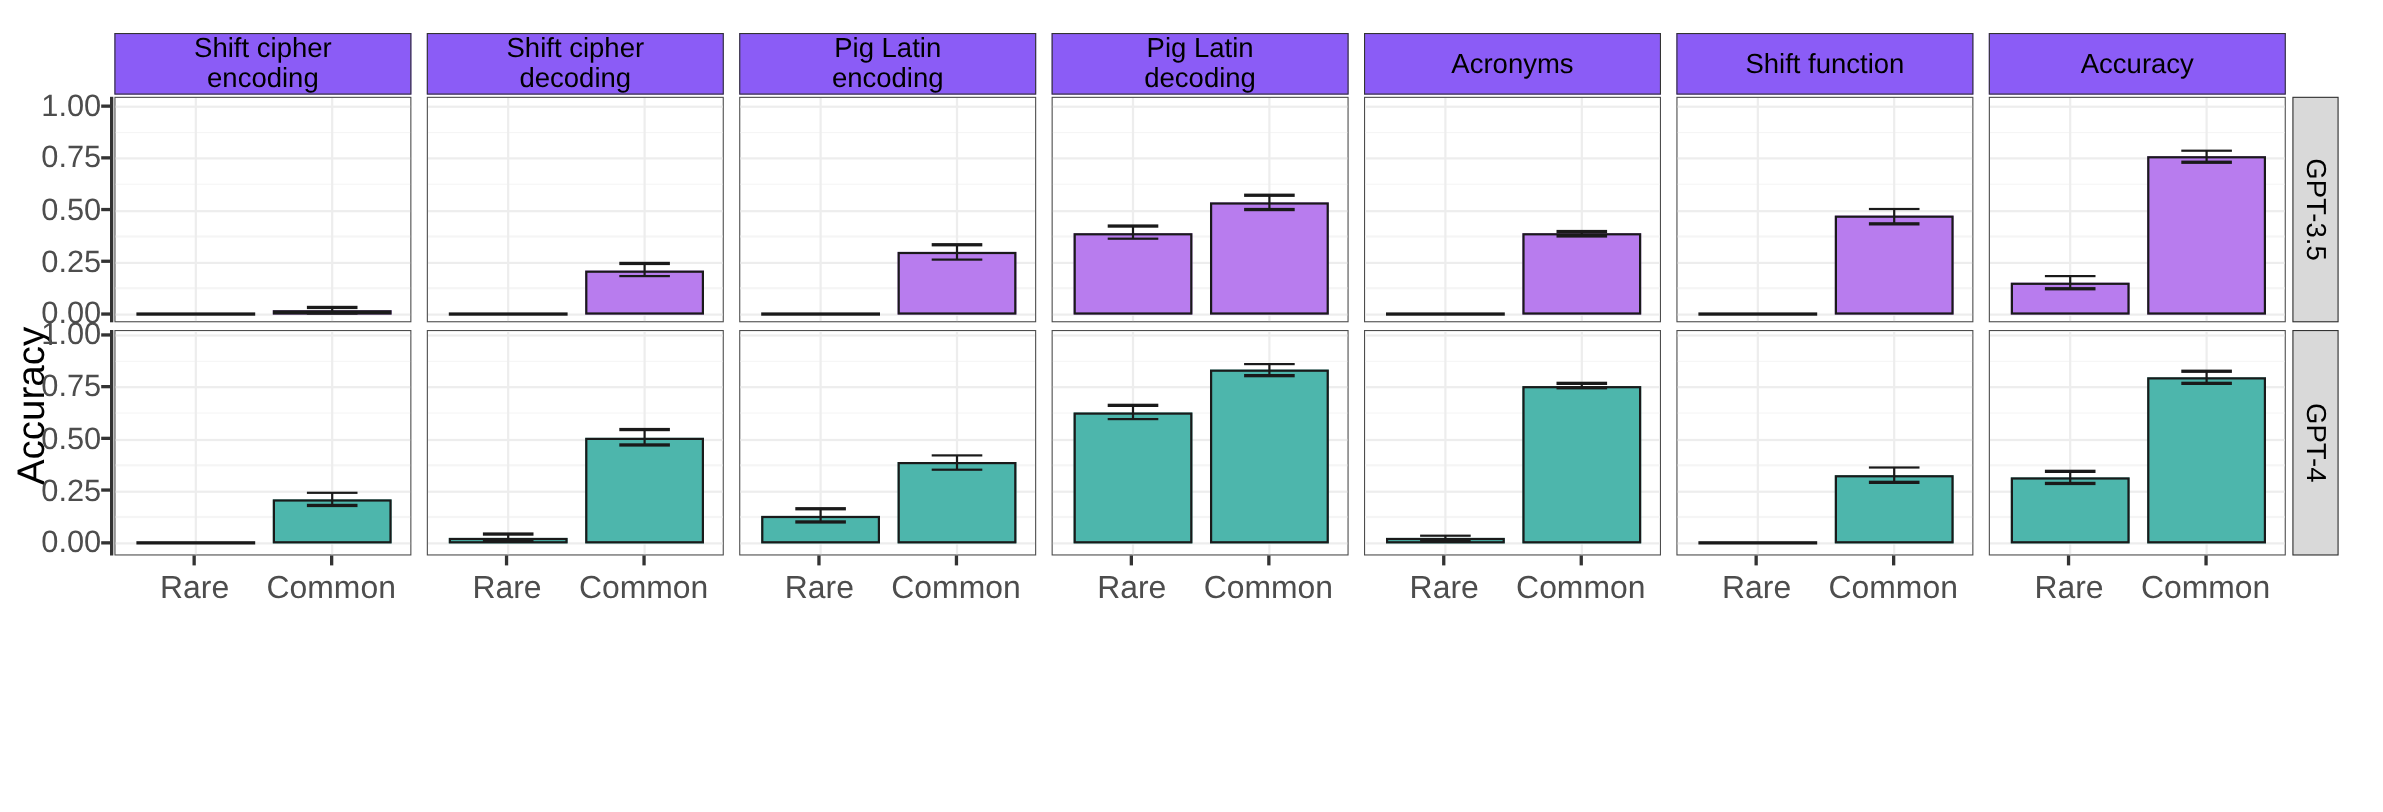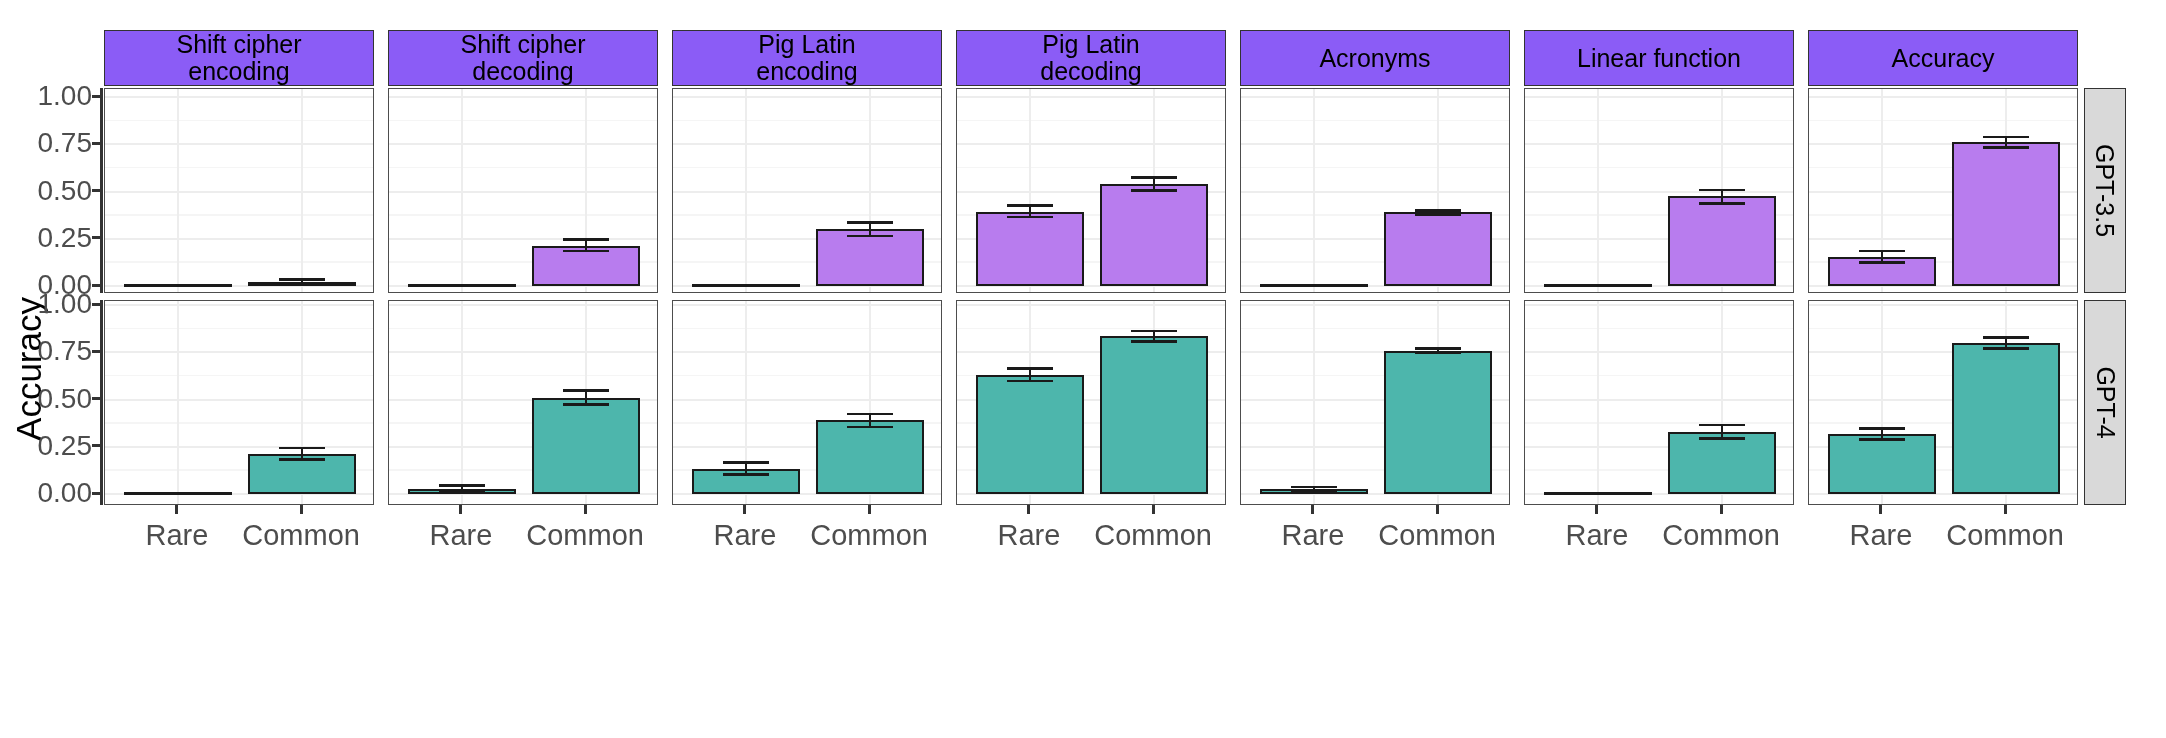--- a/index.html
+++ b/index.html
@@ -312,21 +312,21 @@
         <div class="bar g4" style="left: 18.9px; width: 108px; top: 188.275px; height: 4.725px; background: rgb(77, 182, 172);"></div>
         <div class="eb" style="left: 71.6px; top: 186.007px; height: 4.158px;"></div>
         <div class="cap" style="left: 50.22px; width: 45.36px; top: 184.607px;"></div>
         <div class="cap" style="left: 50.22px; width: 45.36px; top: 188.765px;"></div>
         <div class="bar g4" style="left: 143.1px; width: 108px; top: 49.927px; height: 143.073px; background: rgb(77, 182, 172);"></div>
         <div class="eb" style="left: 195.8px; top: 47.848px; height: 3.78px;"></div>
         <div class="cap" style="left: 174.42px; width: 45.36px; top: 46.448px;"></div>
         <div class="cap" style="left: 174.42px; width: 45.36px; top: 50.228px;"></div>
       </div>
       <div class="strip-top" style="left: 1524px; width: 270px; top: 30px; height: 56px;">
-        <div class="t">Linear function</div>
+        <div class="t">Shift function</div>
       </div>
       <div class="panel" style="left: 1524px; width: 270px; top: 88px; height: 205px;">
         <div class="hg" style="top: 196px;"></div>
         <div class="hg" style="top: 148.75px;"></div>
         <div class="hg" style="top: 101.5px;"></div>
         <div class="hg" style="top: 54.25px;"></div>
         <div class="hg" style="top: 7px;"></div>
         <div class="hg" style="top: 172.375px; background: rgb(245, 245, 245); height: 1.6px;"></div>
         <div class="hg" style="top: 125.125px; background: rgb(245, 245, 245); height: 1.6px;"></div>
         <div class="hg" style="top: 77.875px; background: rgb(245, 245, 245); height: 1.6px;"></div>

